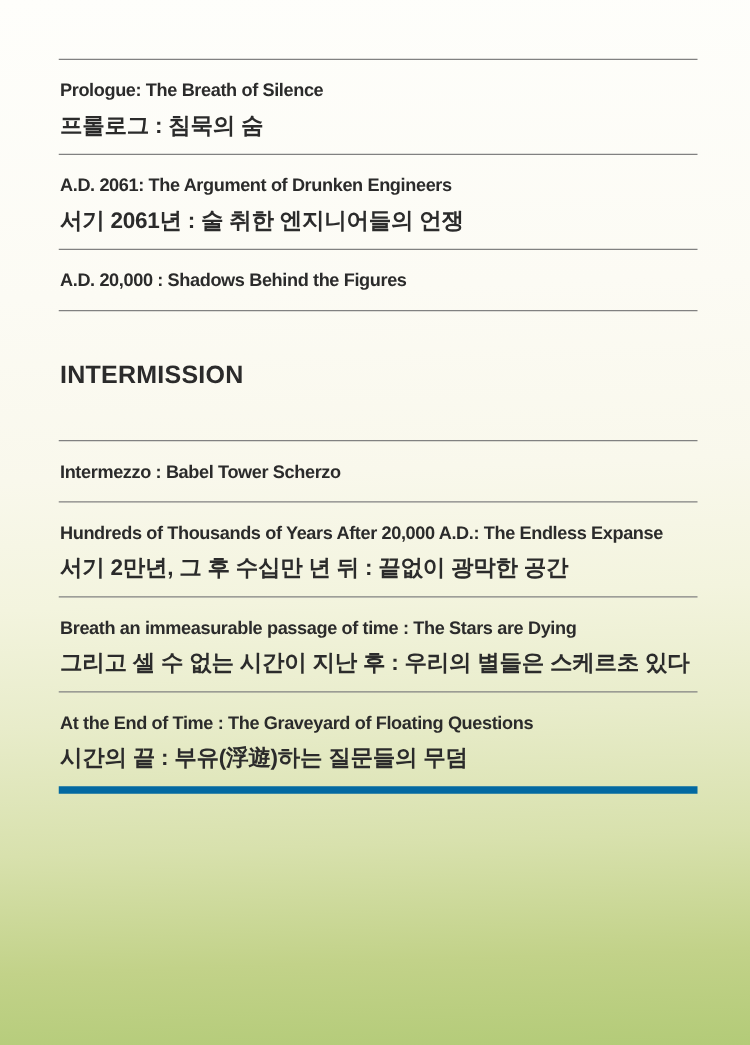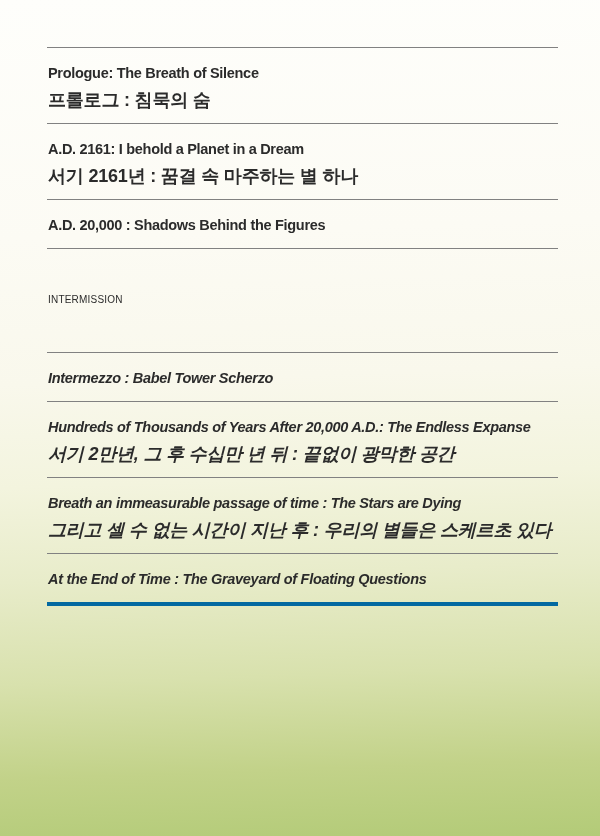--- a/index.html
+++ b/index.html
@@ -17,21 +17,21 @@
       #e8ecca 68%,
       #d8e1ad 80%,
       #c2d289 91%,
       #b3cb78 100%);
     overflow: hidden;
   }
   .page {
     padding: 47px 42px 0 47px;
   }
   .group-a { border-bottom: 1px solid #818181; }
-  .group-b { border-bottom: 4px solid #0369a1; font-style: italic; }
+  .group-b { border-bottom: 6px solid #0369a1; }
   .section {
     border-top: 1px solid #818181;
     padding: 15px 0 13px 1px;
   }
   .title-en {
     font-size: 14.5px;
     font-weight: 700;
     line-height: 20px;
     letter-spacing: -0.3px;
     white-space: nowrap;
@@ -41,43 +41,43 @@
     font-weight: 700;
     line-height: 20px;
     margin-top: 7px;
     letter-spacing: -0.2px;
     white-space: nowrap;
   }
   .intermission {
     padding: 43px 0 44px 1px;
   }
   .intermission-label {
-    font-size: 10px;
-    font-weight: 400;
+    font-size: 20px;
+    font-weight: 700;
     line-height: 16px;
     letter-spacing: 0.2px;
   }
 </style>
 </head>
 <body>
 
 <div class="page">
 
   <div class="group-a">
 
     <div class="section">
       <div class="title-en">Prologue: The Breath of Silence</div>
       <div class="title-ko">프롤로그 : 침묵의 숨</div>
     </div>
 
+    <div class="section">
+      <div class="title-en">A.D. 2061: The Argument of Drunken Engineers</div>
+      <div class="title-ko">서기 2061년 : 술 취한 엔지니어들의 언쟁</div>
+    </div>
 
-    <div class="section">
-      <div class="title-en">A.D. 2161: I behold a Planet in a Dream</div>
-      <div class="title-ko">서기 2161년 : 꿈결 속 마주하는 별 하나</div>
-    </div>
 
     <div class="section">
       <div class="title-en">A.D. 20,000 : Shadows Behind the Figures</div>
     </div>
 
   </div>
 
   <div class="intermission">
     <div class="intermission-label">INTERMISSION</div>
   </div>
@@ -93,17 +93,18 @@
       <div class="title-ko">서기 2만년, 그 후 수십만 년 뒤 : 끝없이 광막한 공간</div>
     </div>
 
     <div class="section">
       <div class="title-en">Breath an immeasurable passage of time : The Stars are Dying</div>
       <div class="title-ko">그리고 셀 수 없는 시간이 지난 후 : 우리의 별들은 스케르초 있다</div>
     </div>
 
     <div class="section">
       <div class="title-en">At the End of Time : The Graveyard of Floating Questions</div>
+      <div class="title-ko">시간의 끝 : 부유(浮遊)하는 질문들의 무덤</div>
     </div>
 
   </div>
 
 </div>
 
 </body></html>

